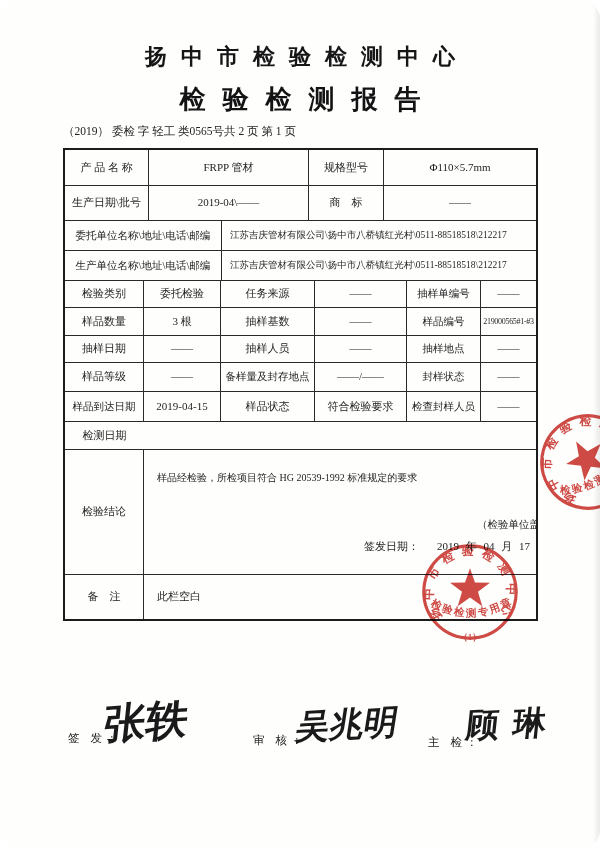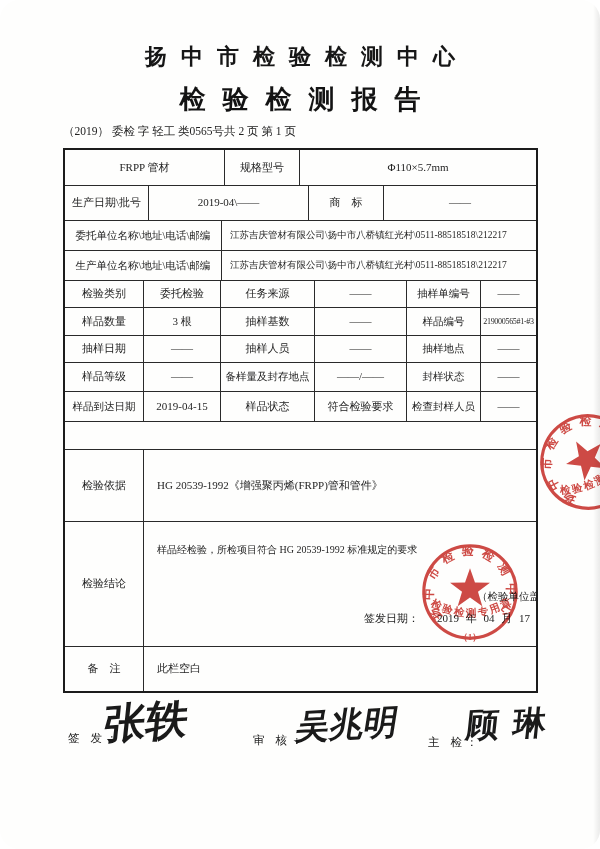--- a/index.html
+++ b/index.html
@@ -55,20 +55,21 @@
   <div class="title">检验检测报告</div>
 
   <div class="docline">
     <span>（2019） 委检 字 轻工 类0565号</span>
     <span>共 2 页 第 1 页</span>
   </div>
 
   <div class="grid">
 
     <div class="tr" style="height:36px">
+      <div class="td" style="flex:0 0 84px">产 品 名 称</div>
       <div class="td" style="flex:0 0 160px">FRPP 管材</div>
       <div class="td" style="flex:0 0 75px">规格型号</div>
       <div class="td grow">Φ110×5.7mm</div>
     </div>
 
     <div class="tr" style="height:35px">
       <div class="td" style="flex:0 0 84px">生产日期\批号</div>
       <div class="td" style="flex:0 0 160px">2019-04\——</div>
       <div class="td" style="flex:0 0 75px">商　标</div>
       <div class="td grow">——</div>
@@ -123,26 +124,23 @@
     <div class="tr" style="height:30px">
       <div class="td lab2" style="flex:0 0 79px">样品到达日期</div>
       <div class="td" style="flex:0 0 77px">2019-04-15</div>
       <div class="td" style="flex:0 0 94px">样品状态</div>
       <div class="td" style="flex:0 0 92px">符合检验要求</div>
       <div class="td lab2" style="flex:0 0 74px">检查封样人员</div>
       <div class="td grow">——</div>
     </div>
 
     <div class="tr" style="height:28px">
+      <div class="td" style="flex:0 0 79px">检测日期</div>
     </div>
 
-    <div class="tr" style="height:72px">
-      <div class="td" style="flex:0 0 79px">检验依据</div>
-      <div class="td grow left" style="padding-left:13px">HG 20539-1992《增强聚丙烯(FRPP)管和管件》</div>
-    </div>
 
     <div class="tr" style="height:125px">
       <div class="td" style="flex:0 0 79px">检验结论</div>
       <div class="td grow conc">
         <div class="conc-text">样品经检验，所检项目符合 HG 20539-1992 标准规定的要求</div>
         <div class="stamp-note">（检验单位盖章）</div>
         <div class="issue-line">
           <span>签发日期：</span><span class="issue-date">2019 年 04 月 17 日</span>
         </div>
       </div>

